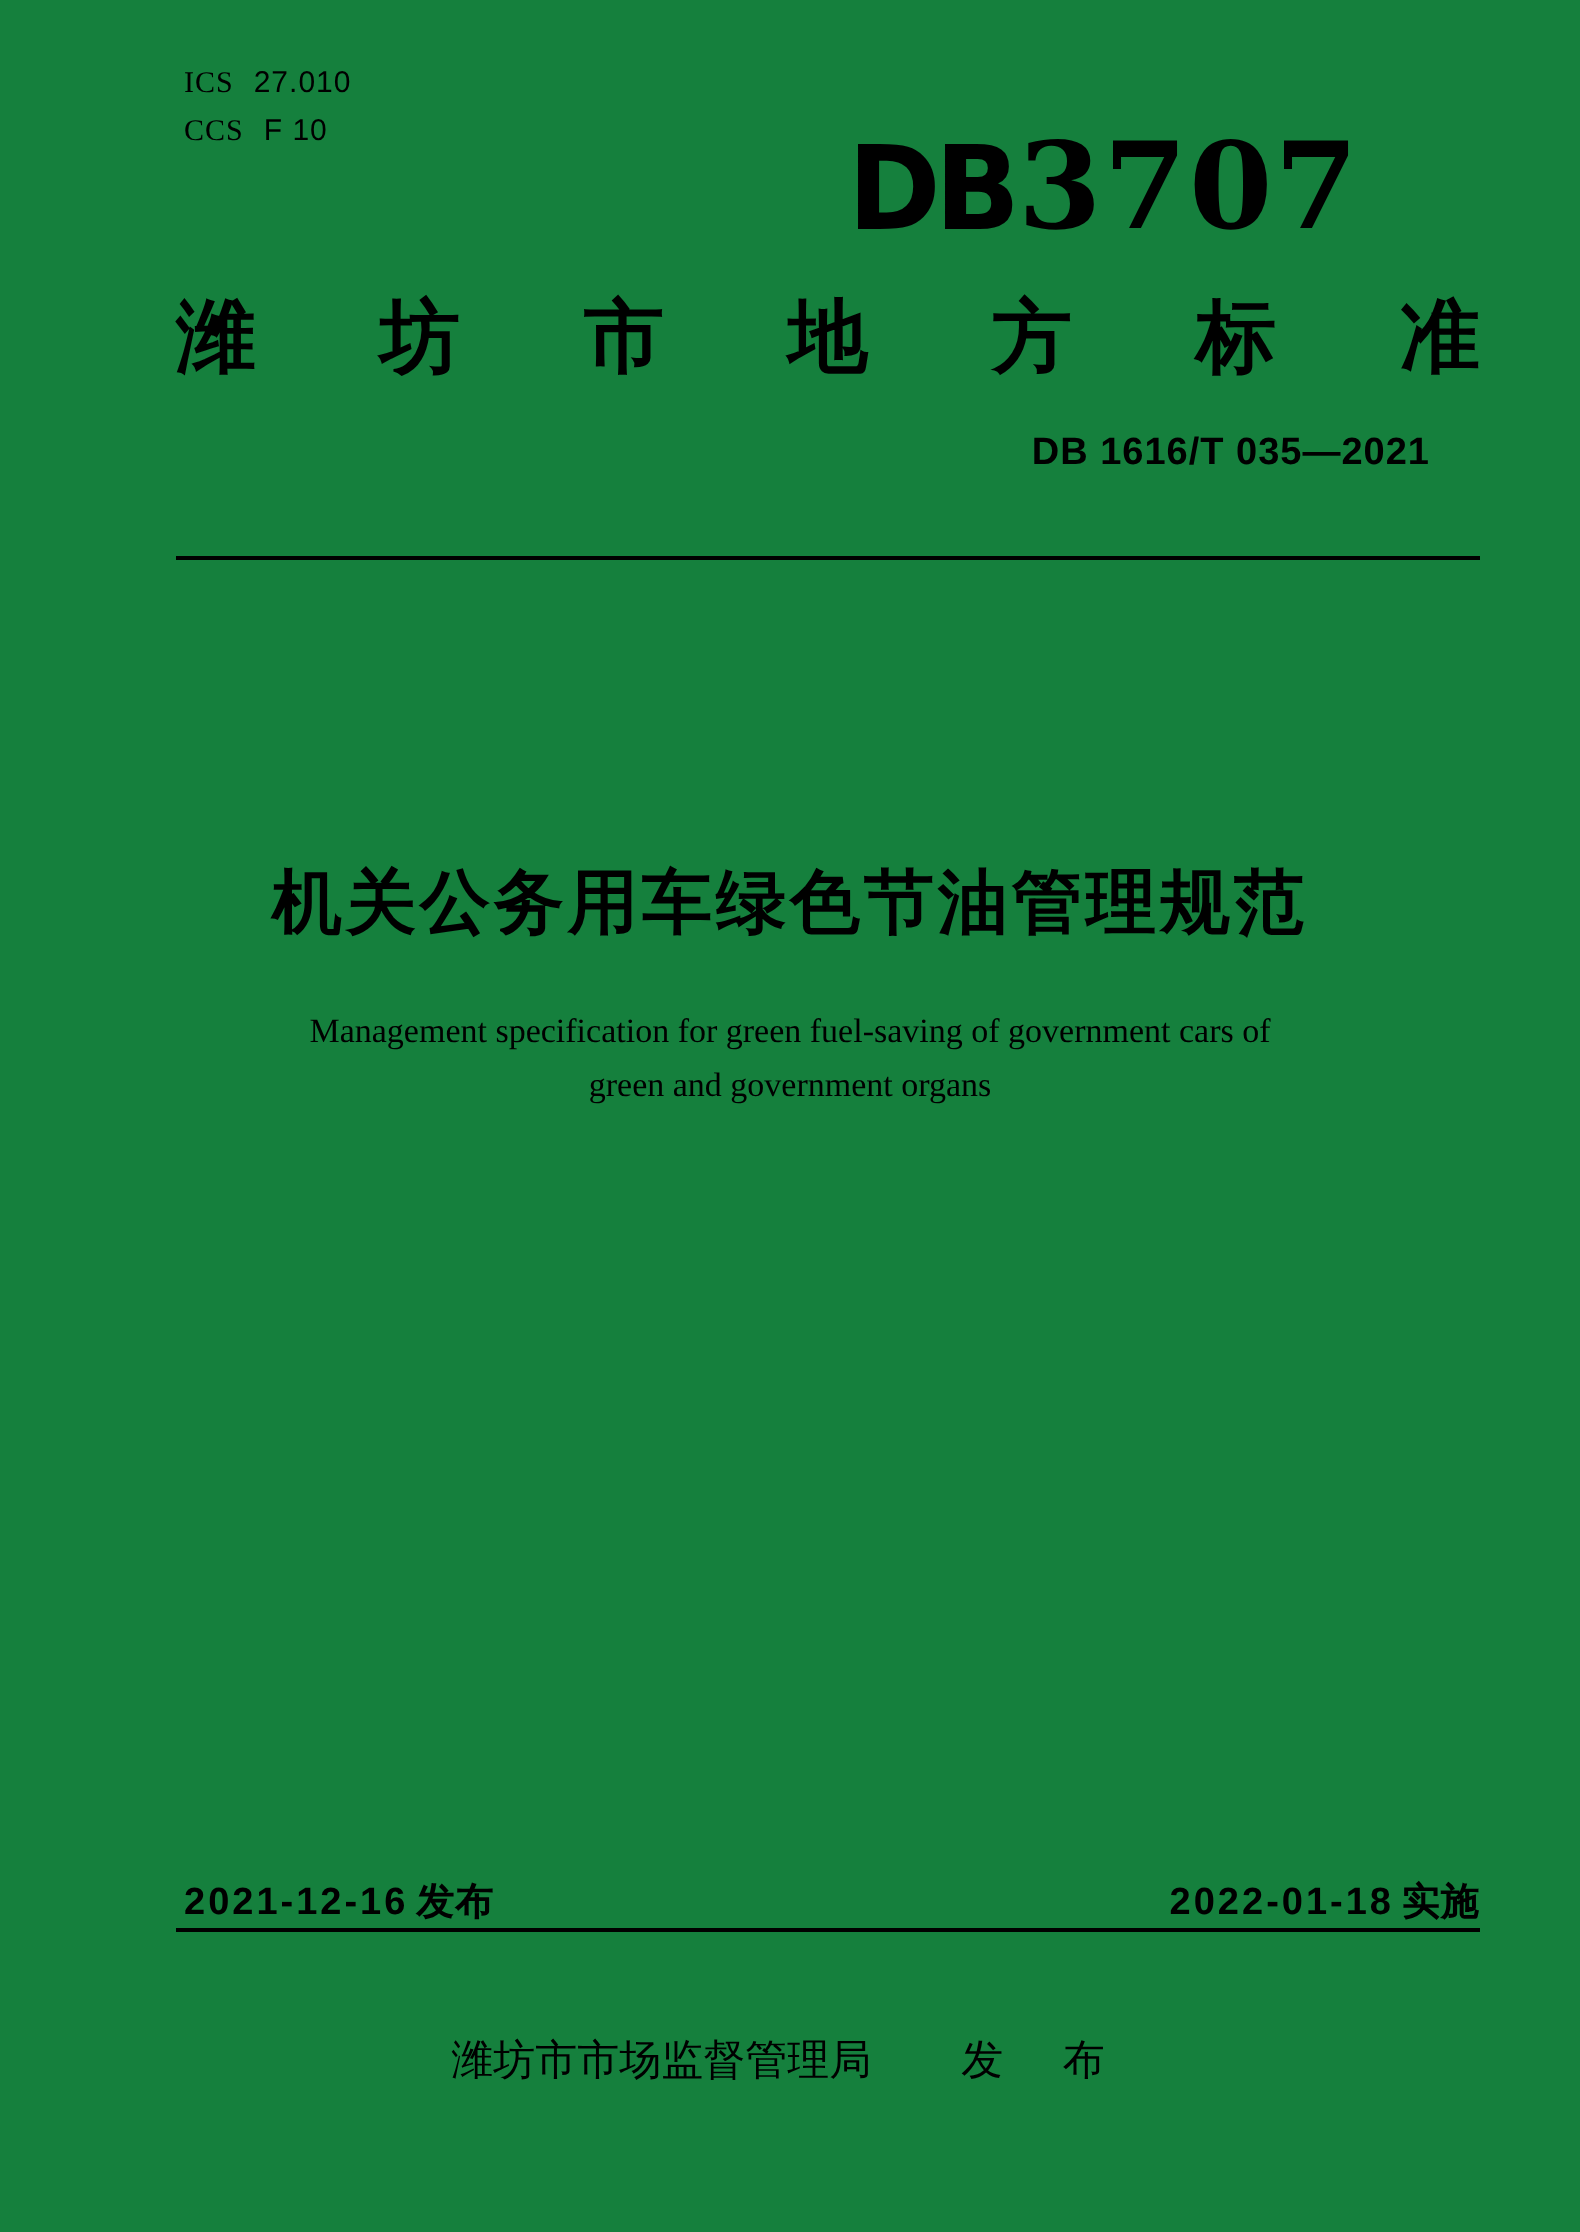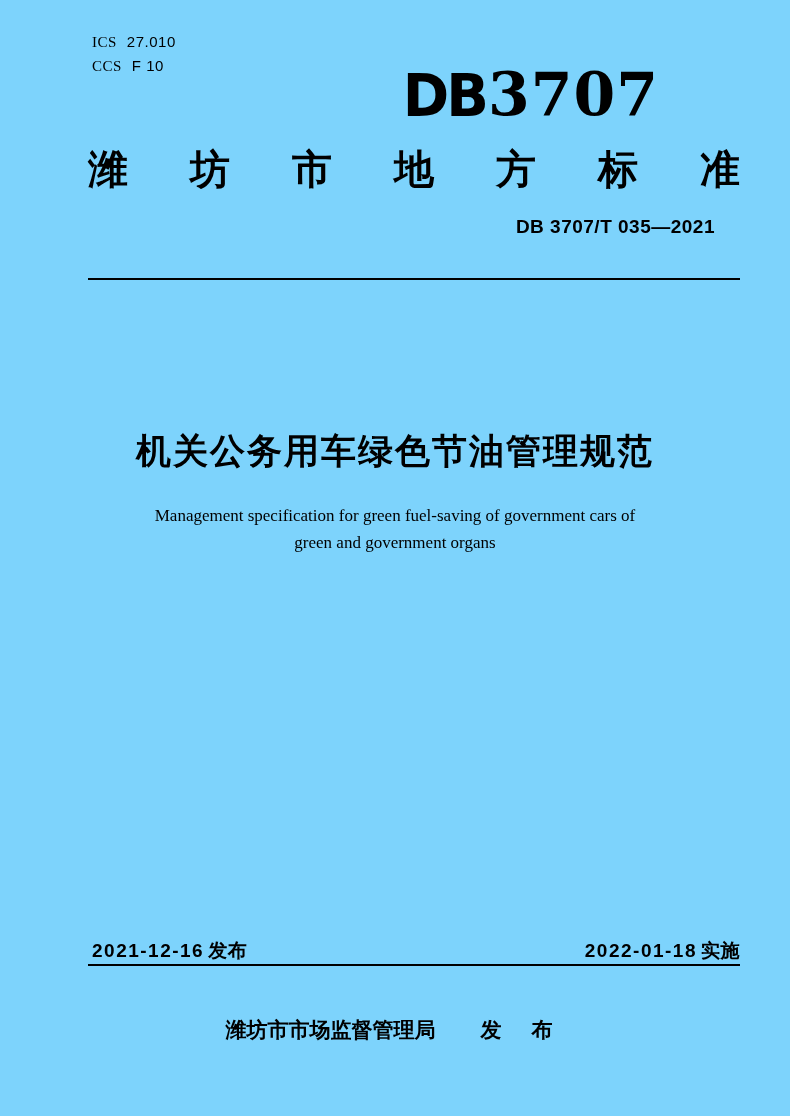--- a/index.html
+++ b/index.html
@@ -1,21 +1,21 @@
 <!DOCTYPE html>
 <html><head>
 <meta charset="utf-8">
 <style>
   * { margin: 0; padding: 0; box-sizing: border-box; }
   html, body { background: #ffffff; }
   .page {
     position: relative;
     width: 790px;
     height: 1116px;
-    background: #7dd3fc;
+    background: #15803d;
     color: #000000;
     font-family: "Liberation Sans", sans-serif;
     overflow: hidden;
   }
   
   .ics-block {
     position: absolute;
     left: 92px;
     top: 30px;
     font-size: 15px;
@@ -26,21 +26,21 @@
     font-family: "Liberation Serif", serif;
     margin-right: 10px;
   }
   .ics-block .code-value {
     font-family: "Liberation Sans", sans-serif;
   }
   
   .logo {
     position: absolute;
     top: 66px;
-    right: 131px;
+    right: 110px;
     line-height: 56px;
     white-space: nowrap;
   }
   .logo .logo-db {
     font-family: "DejaVu Sans", sans-serif;
     font-weight: 900;
     font-size: 56px;
     letter-spacing: -3px;
     display: inline-block;
     transform: scaleY(1.04);
@@ -125,21 +125,21 @@
   
   .publisher-row {
     position: absolute;
     top: 1016px;
     left: 0;
     width: 100%;
     display: flex;
     justify-content: center;
     gap: 45px;
     font-size: 21px;
-    font-weight: 700;
+    font-weight: 400;
   }
   .publisher-row .publish-action { letter-spacing: 12px; text-align: right; }
 </style>
 </head>
 <body>
 
 <div class="page">
 
   <div class="ics-block">
     <div>
@@ -157,21 +157,21 @@
   <div class="standard-type">
     <span>潍</span>
     <span>坊</span>
     <span>市</span>
     <span>地</span>
     <span>方</span>
     <span>标</span>
     <span>准</span>
   </div>
 
-  <div class="standard-number">DB 3707/T 035—2021</div>
+  <div class="standard-number">DB 1616/T 035—2021</div>
 
   <div class="rule rule-top"></div>
 
   <h1 class="title-zh">机关公务用车绿色节油管理规范</h1>
 
   <div class="title-en">
     <div>Management specification for green fuel-saving of government cars of</div>
     <div>green and government organs</div>
   </div>
 

